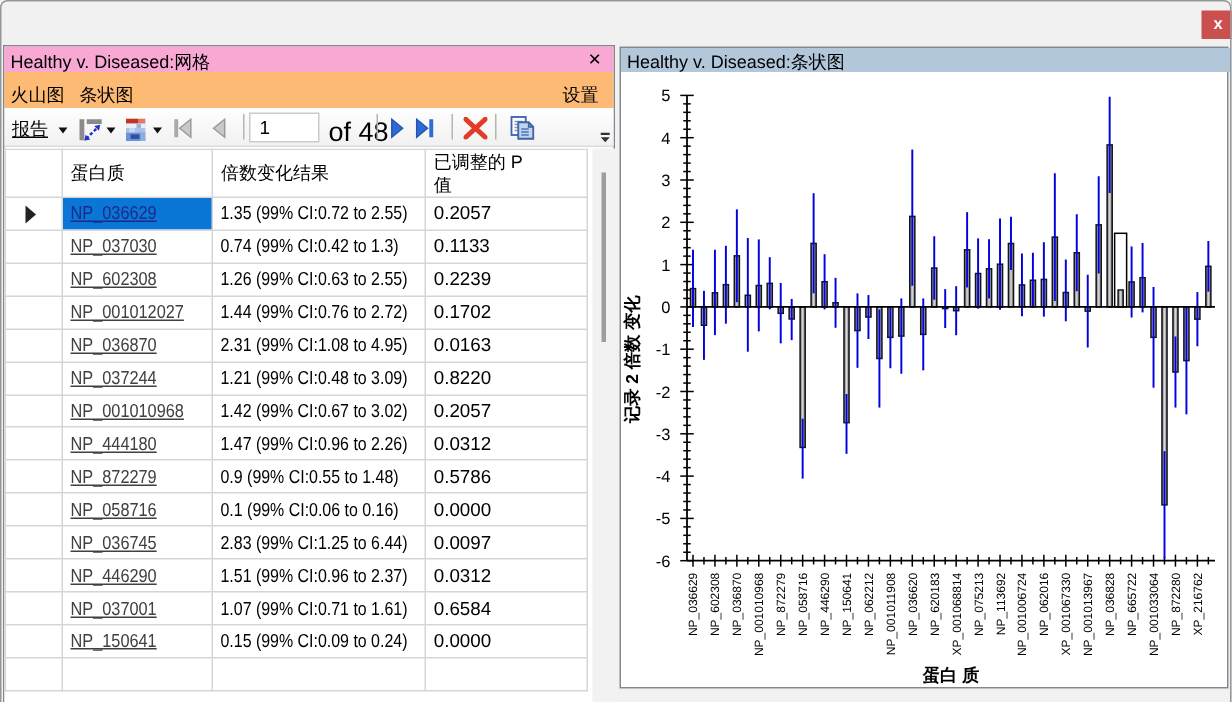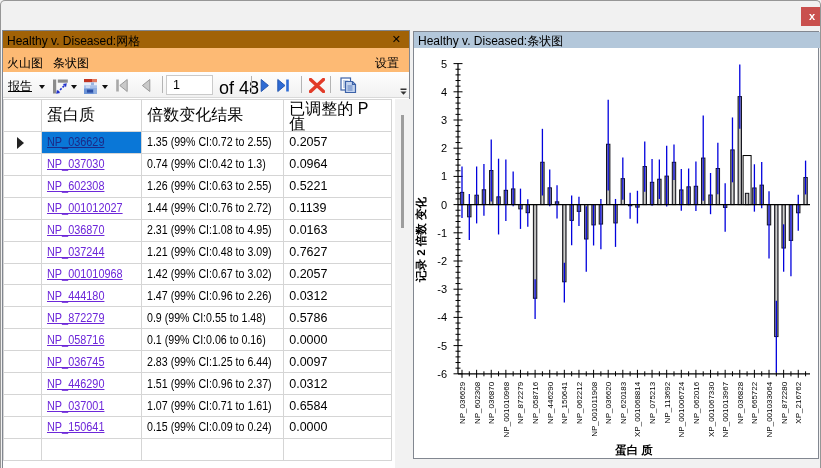--- a/index.html
+++ b/index.html
@@ -2,37 +2,37 @@
 <html><head>
 <meta charset="utf-8">
 <style>
 * { margin:0; padding:0; box-sizing:border-box; }
 html,body { width:821px; height:468px; overflow:hidden; }
 body { font-family:"Liberation Sans", sans-serif; background:#f1f1f1; position:relative; }
 #frame { position:absolute; left:0; top:0; width:821px; height:469px; border:1px solid #969696; border-bottom:none; border-radius:5px 5px 0 0; z-index:50; pointer-events:none;}
 #closebtn { position:absolute; left:801px; top:7px; width:21px; height:19px; background:#c9504e; color:#fff; font-size:11px; font-weight:bold; text-align:left; padding-left:8px; line-height:19px; }
 
 #lp { position:absolute; left:2px; top:30px; width:408px; height:438px; background:#fff; border:1px solid #828790; border-bottom:none; }
-#lp-title { position:absolute; left:0; top:0; width:406px; height:17px; background:#a16207; }
+#lp-title { position:absolute; left:0; top:0; width:406px; height:17px; background:#f9a8d4; }
 #lp-title .t { position:absolute; left:4px; top:2px; font-size:12px; color:#000; }
 #lp-title .x { position:absolute; right:8px; top:2px; font-size:11px; color:#000; }
 #lp-menu { position:absolute; left:0; top:17px; width:406px; height:24px; background:#fdba74; font-size:12px; }
 #lp-menu span { position:absolute; top:7px; }
 #lp-toolbar { position:absolute; left:0; top:41px; width:406px; height:26px; background:linear-gradient(#fefefe,#f1f1f1); border-bottom:1px solid #d9d9d9; font-size:12px; }
 .sep { position:absolute; top:4px; width:1px; height:17px; background:#b4b4b4; }
 .tria-d { width:0; height:0; border-left:3.5px solid transparent; border-right:3.5px solid transparent; border-top:4px solid #111; position:absolute; }
 .ticon { position:absolute; }
 
 #grid { position:absolute; left:0; top:68px; width:392px; height:370px; background:#fff; font-size:12.5px; overflow:hidden; }
 table { border-collapse:collapse; table-layout:fixed; width:389px; }
 td, th { border:1px solid #d5d5d5; overflow:hidden; white-space:nowrap; font-weight:normal; text-align:left; vertical-align:middle; padding:0 0 0 5px; }
-th { height:32px; font-size:16px;margin-top:13px; }
+th { height:32px; font-size:12px;margin-top:13px; }
 td { height:21.93px; }
 td .cs { display:inline-block; transform:scaleX(0.85); transform-origin:0 50%; white-space:nowrap; }
-a { color:#6d28d9; }
+a { color:#404040; }
 a .cs { transform:scaleX(0.87); text-decoration:underline; }
 #selcell a { color:#1b2a88; }
 
 #vsb { position:absolute; left:392px; top:68px; width:15px; height:370px; background:#f2f2f2; }
 #vsb .thumb { position:absolute; left:6px; top:16px; width:3px; height:113px; background:#9d9d9d; }
 #ovfl { position:absolute; left:395px; top:42px; width:12px; height:24px; }
 
 #rp { position:absolute; left:413px; top:31px; width:406px; height:428px; background:#fff; border:1px solid #828790; }
 #rp-title { position:absolute; left:0; top:0; width:484px; height:16px; background:#b3c7da; }
 #rp-title .t { position:absolute; left:4px; top:1px; font-size:12px; color:#000; }
@@ -128,45 +128,45 @@
                 <path d="M13 1 L13 13 L20 7 z" fill="#222"></path>
               </svg></td>
             <td style="background:#0a77d7;" id="selcell"><a href="#"><span class="cs">NP_036629</span></a></td>
             <td><span class="cs">1.35 (99% CI:0.72 to 2.55)</span></td>
             <td>0.2057</td>
           </tr>
       <tr>
             <td></td>
             <td><a href="#"><span class="cs">NP_037030</span></a></td>
             <td><span class="cs">0.74 (99% CI:0.42 to 1.3)</span></td>
-            <td>0.0964</td>
+            <td>0.1133</td>
           </tr>
       <tr>
             <td></td>
             <td><a href="#"><span class="cs">NP_602308</span></a></td>
             <td><span class="cs">1.26 (99% CI:0.63 to 2.55)</span></td>
-            <td>0.5221</td>
+            <td>0.2239</td>
           </tr>
       <tr>
             <td></td>
             <td><a href="#"><span class="cs">NP_001012027</span></a></td>
             <td><span class="cs">1.44 (99% CI:0.76 to 2.72)</span></td>
-            <td>0.1139</td>
+            <td>0.1702</td>
           </tr>
       <tr>
             <td></td>
             <td><a href="#"><span class="cs">NP_036870</span></a></td>
             <td><span class="cs">2.31 (99% CI:1.08 to 4.95)</span></td>
             <td>0.0163</td>
           </tr>
       <tr>
             <td></td>
             <td><a href="#"><span class="cs">NP_037244</span></a></td>
             <td><span class="cs">1.21 (99% CI:0.48 to 3.09)</span></td>
-            <td>0.7627</td>
+            <td>0.8220</td>
           </tr>
       <tr>
             <td></td>
             <td><a href="#"><span class="cs">NP_001010968</span></a></td>
             <td><span class="cs">1.42 (99% CI:0.67 to 3.02)</span></td>
             <td>0.2057</td>
           </tr>
       <tr>
             <td></td>
             <td><a href="#"><span class="cs">NP_444180</span></a></td>

